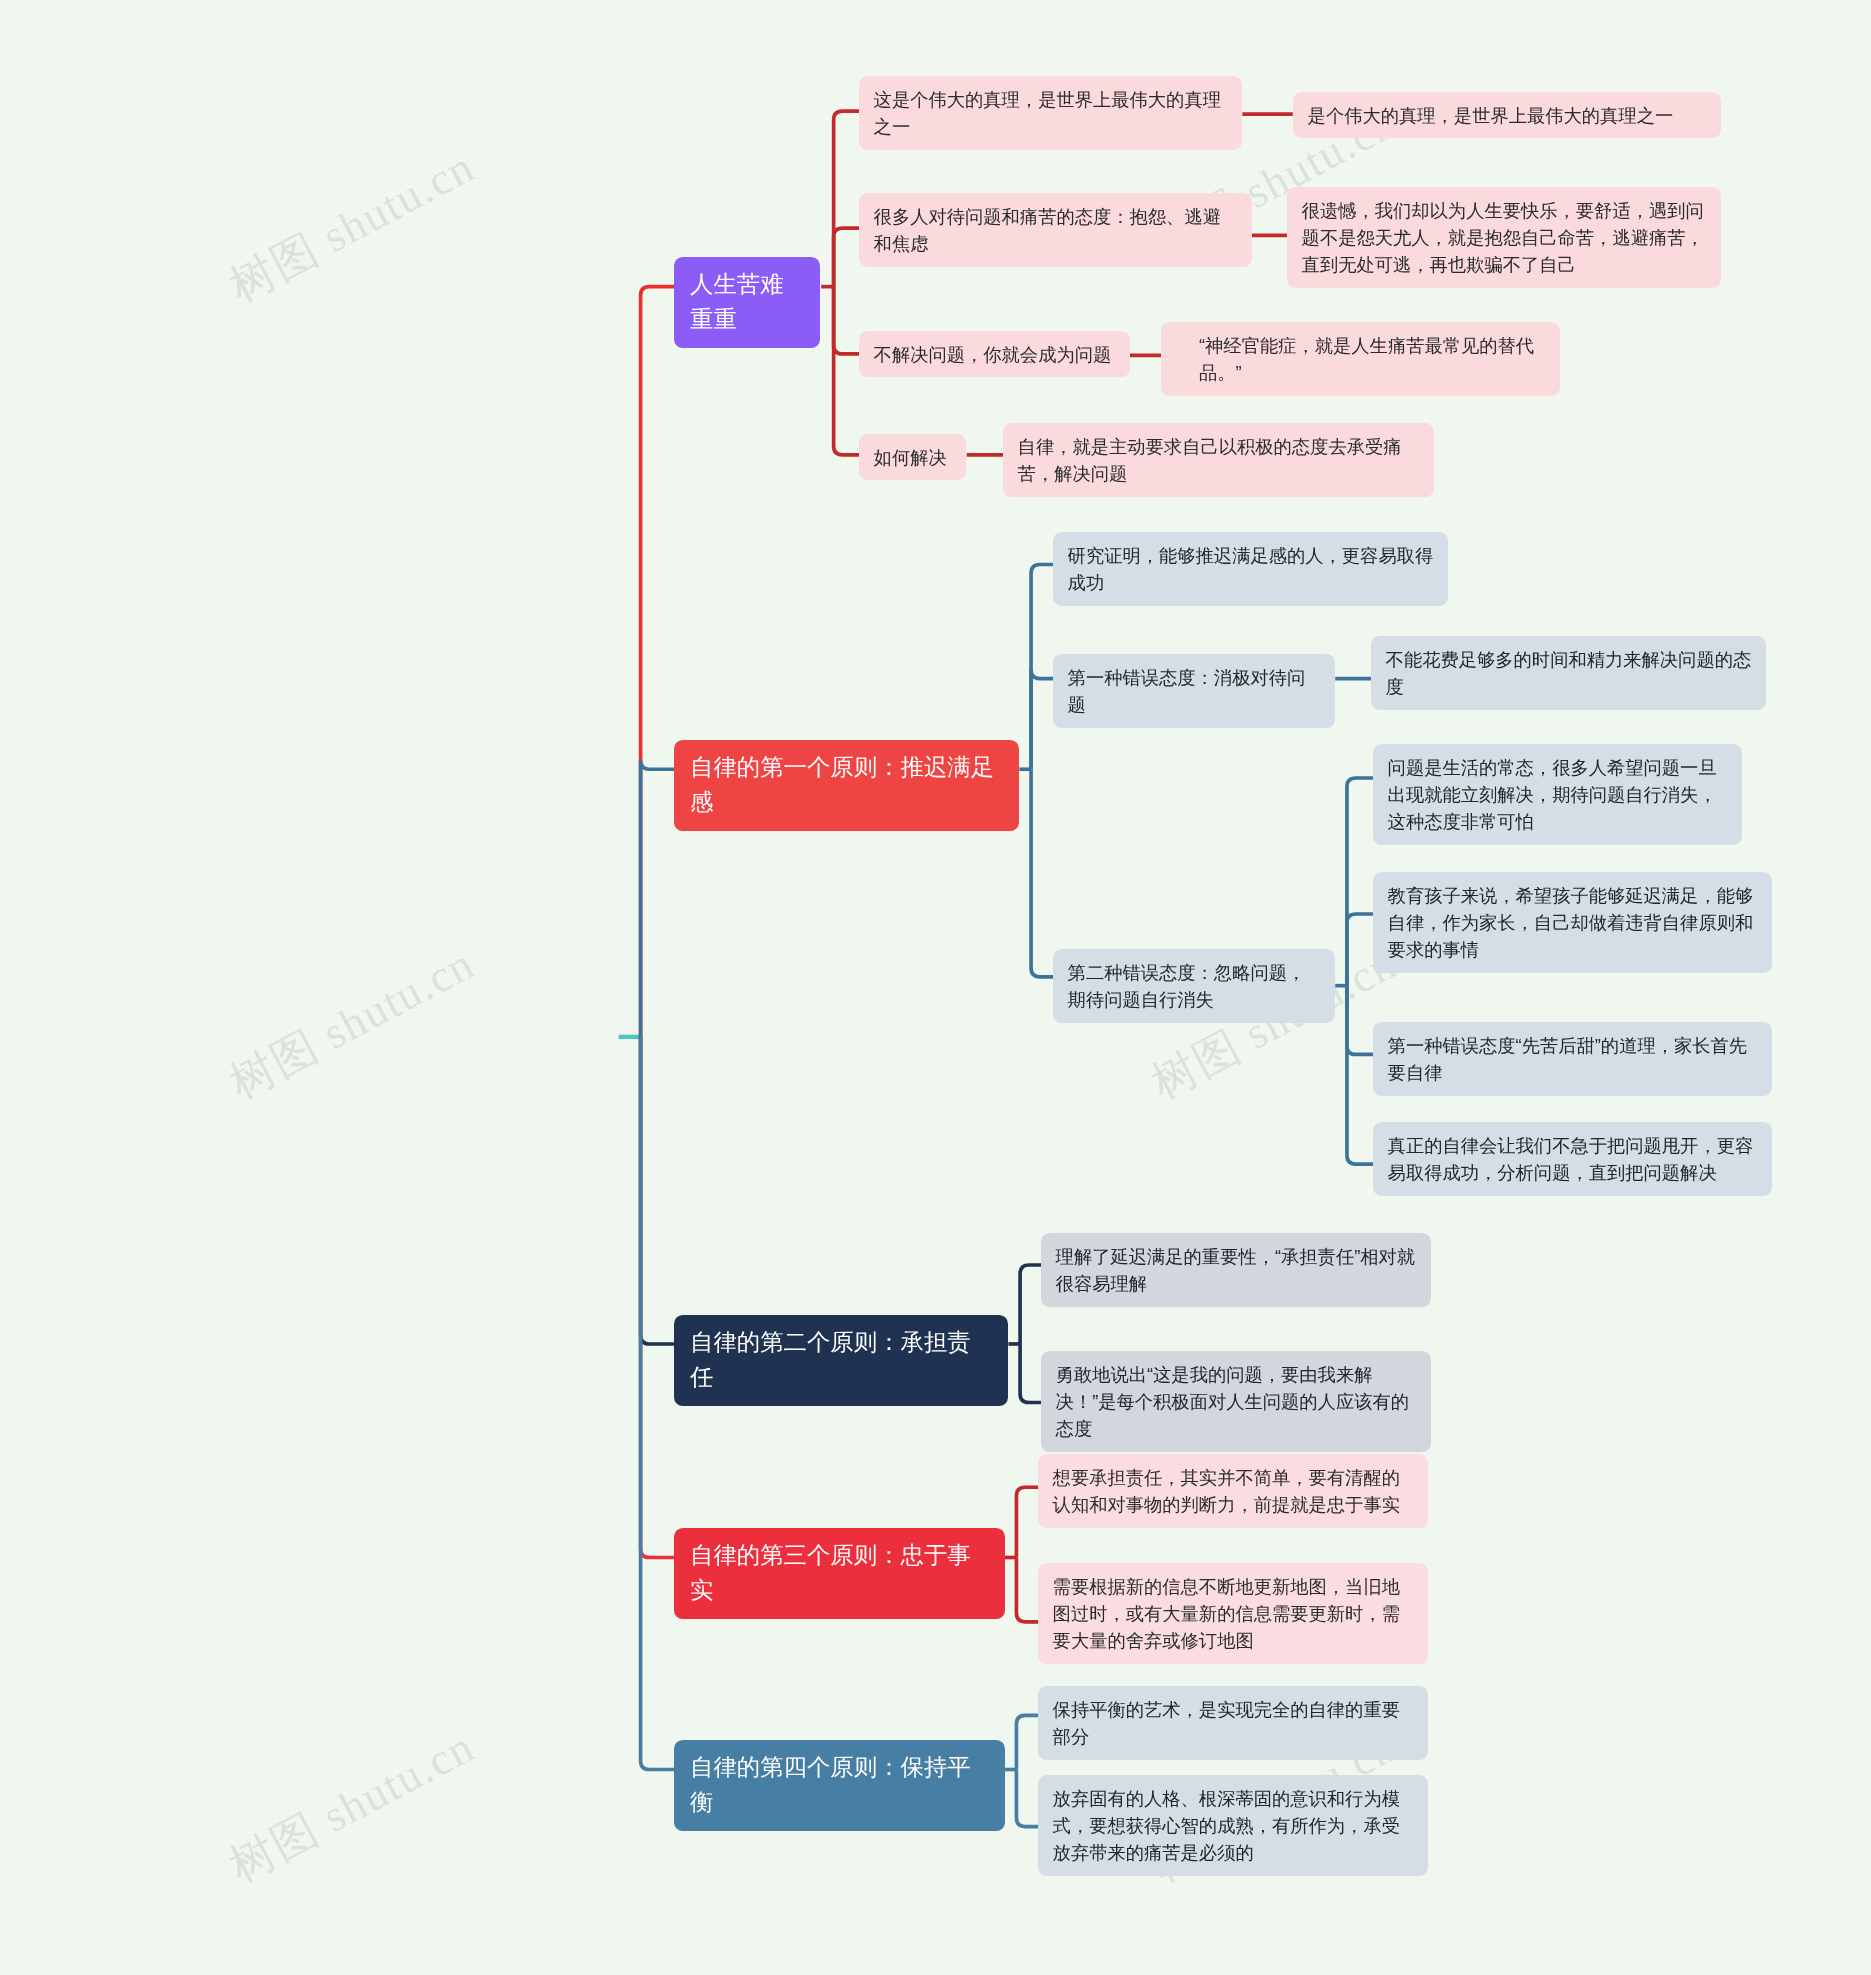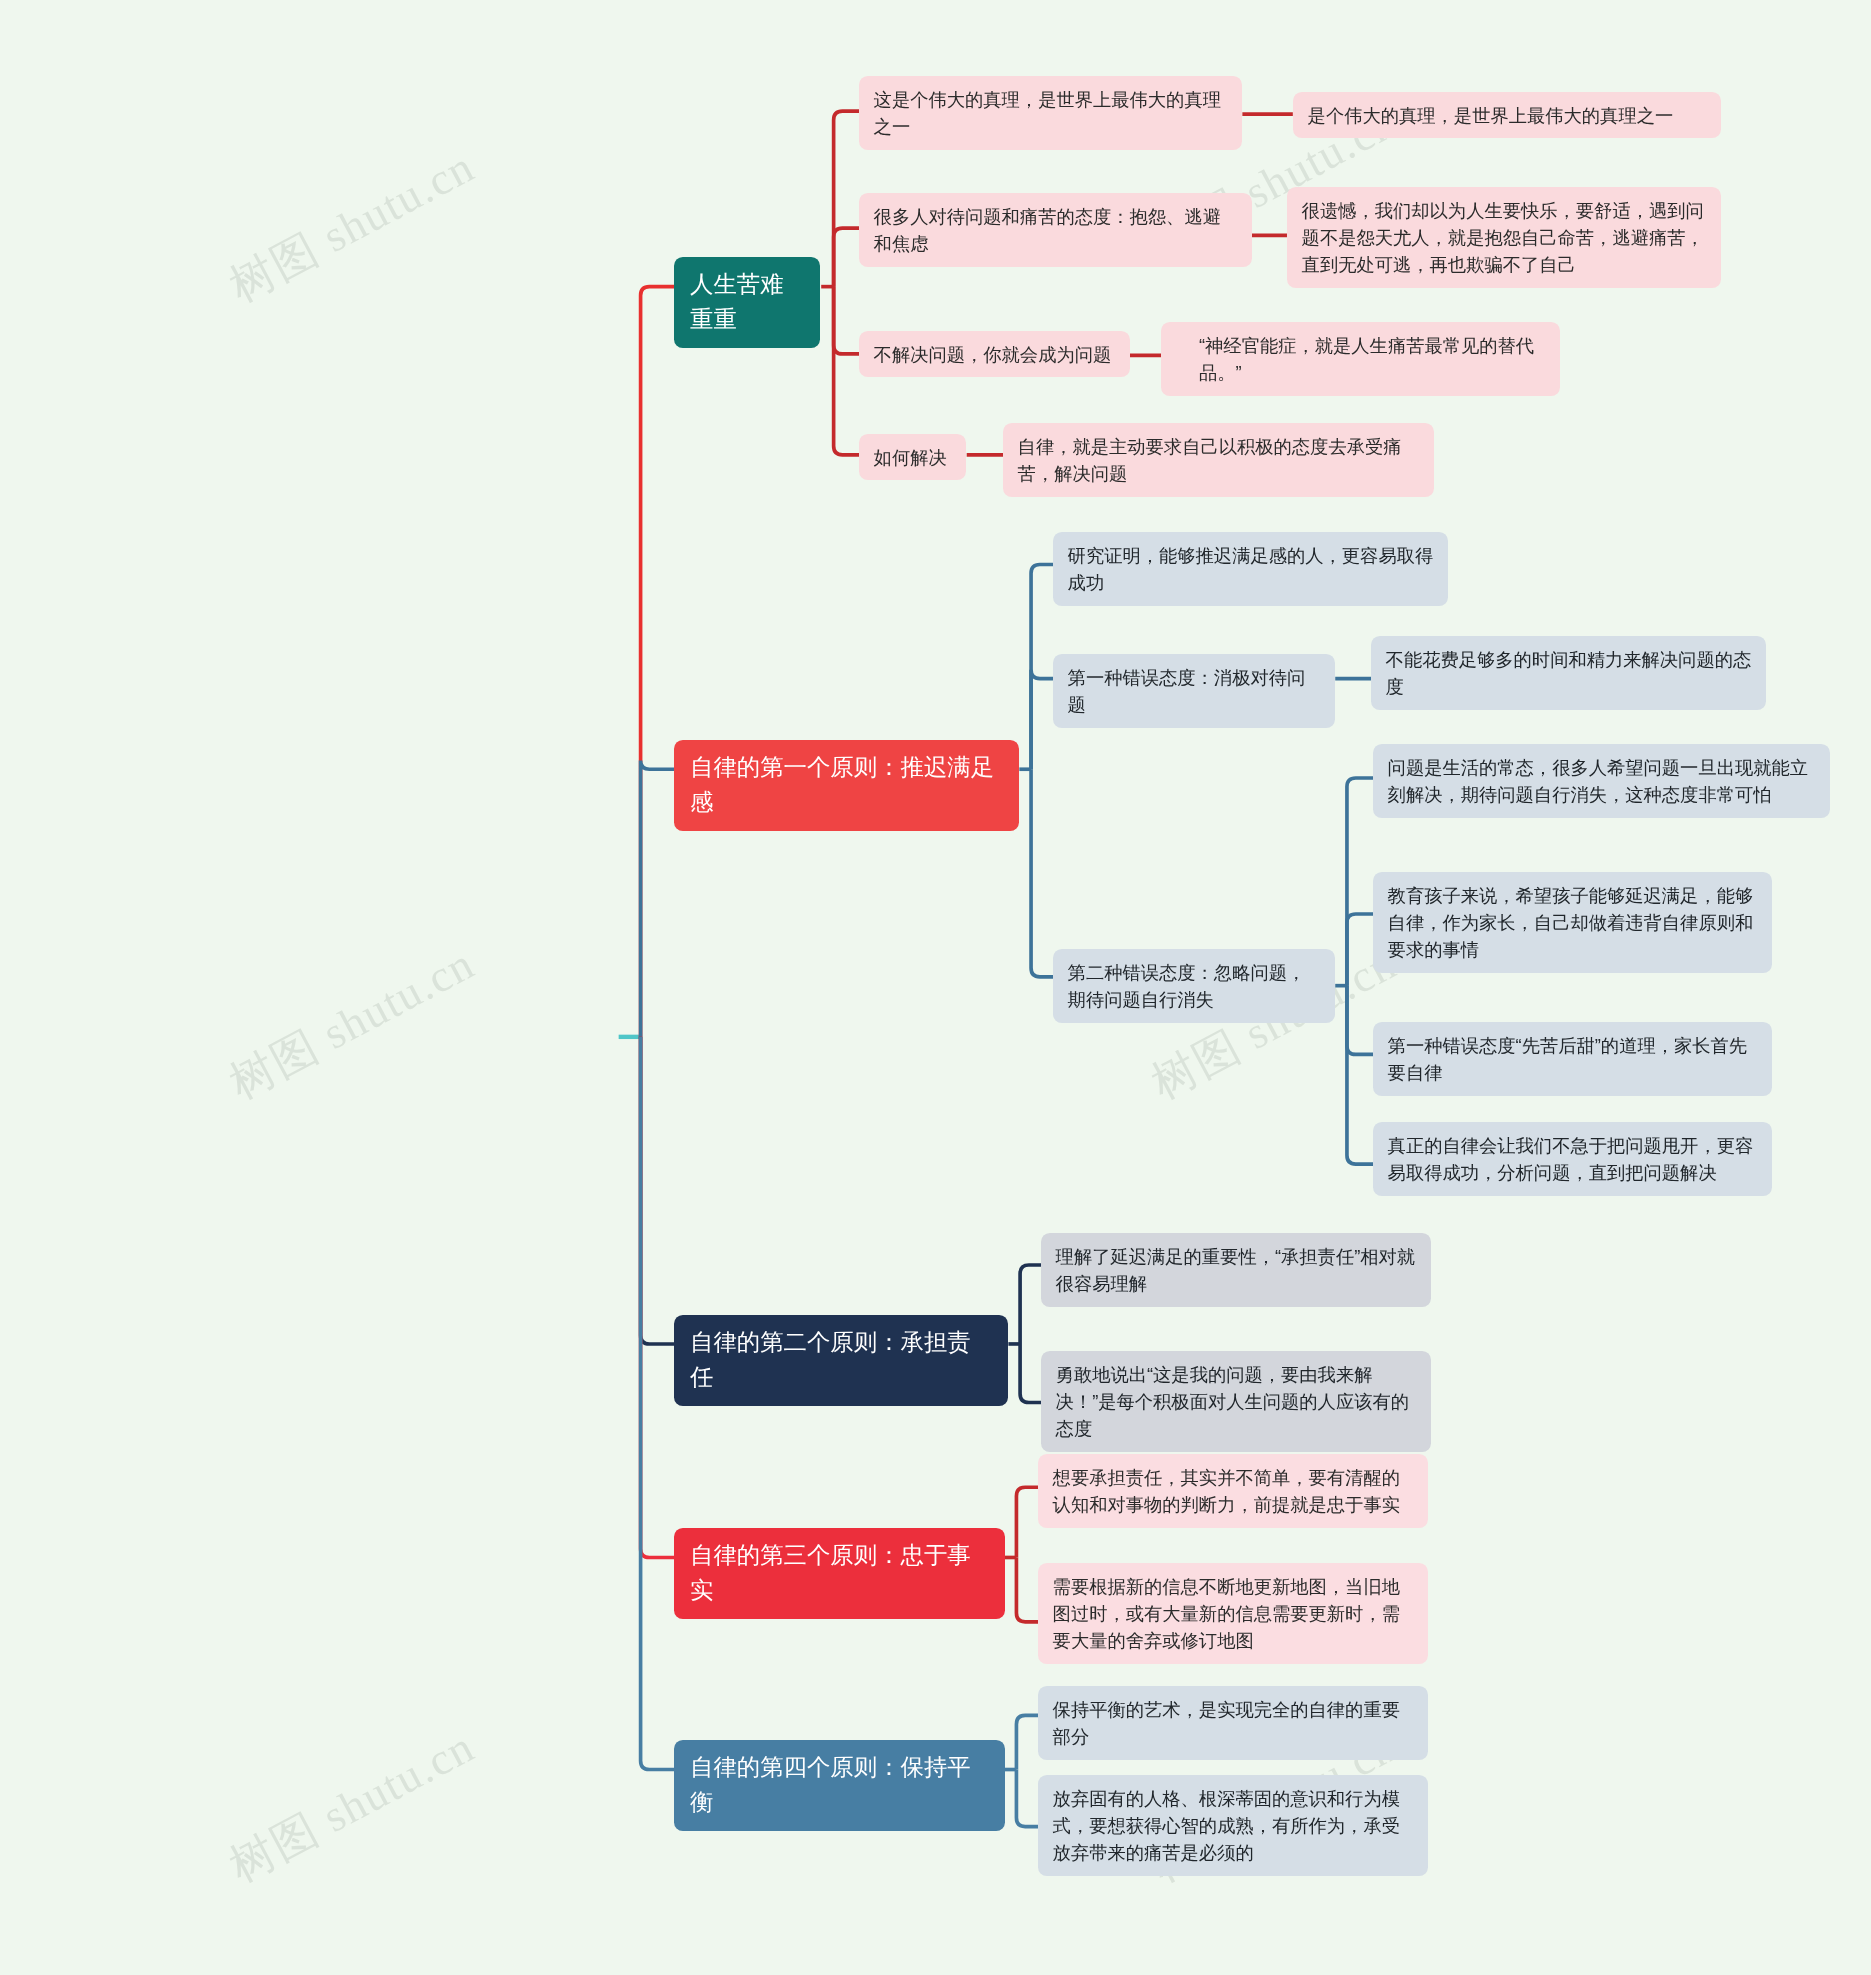--- a/index.html
+++ b/index.html
@@ -45,21 +45,21 @@
     justify-content:center;
   }
   
   .l1{
     font-size:23.4px;
     color:#ffffff;
     padding:10.2px 16px;
     border-radius:8.8px;
     font-weight:400;
   }
-  .l1.red{background:#0f766e;}
+  .l1.red{background:#8b5cf6;}
   .l1.blue{background:#ef4444;align-items:center;}
   .l1.navy{background:#1f3251;}
   .l1.red2{background:#ec2f3c;}
   .l1.blue2{background:#477ea3;}
 
   
   .pk{
     background:#fadadd;
     color:#2b2b2b;
     font-size:18.3px;
@@ -183,21 +183,21 @@
     <span>第一种错误态度：消极对待问题</span>
   </div>
   <div class="node bg" style="left:1371px;top:636px;width:395px;">
     <span>不能花费足够多的时间和精力来解决问题的态度</span>
   </div>
 
   <div class="node bg" style="left:1053px;top:949px;width:282px;">
     <span>第二种错误态度：忽略问题，期待问题自行消失</span>
   </div>
 
-  <div class="node bg" style="left:1373px;top:744px;width:457px;">
+  <div class="node bg" style="left:1373px;top:744px;width:369px;">
     <span>问题是生活的常态，很多人希望问题一旦出现就能立刻解决，期待问题自行消失，这种态度非常可怕</span>
   </div>
   <div class="node bg" style="left:1373px;top:872px;width:399px;">
     <span>教育孩子来说，希望孩子能够延迟满足，能够自律，作为家长，自己却做着违背自律原则和要求的事情</span>
   </div>
   <div class="node bg" style="left:1373px;top:1022px;width:399px;">
     <span>第一种错误态度“先苦后甜”的道理，家长首先要自律</span>
   </div>
   <div class="node bg" style="left:1373px;top:1122px;width:399px;">
     <span>真正的自律会让我们不急于把问题甩开，更容易取得成功，分析问题，直到把问题解决</span>

